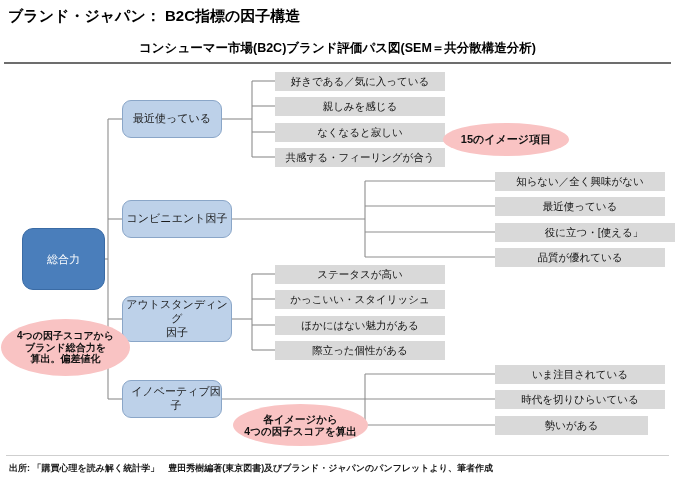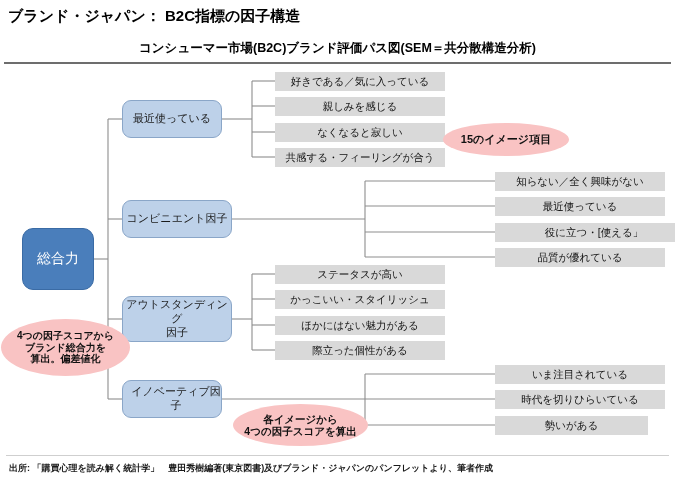--- a/index.html
+++ b/index.html
@@ -76,27 +76,27 @@
     width: 675px;
     height: 486px;
     pointer-events: none;
   }
 
   
   .root-node {
     position: absolute;
     left: 22px;
     top: 228px;
-    width: 72px;
+    width: 83px;
     height: 62px;
     background: #4a7ebb;
     border: 1px solid #3a6ba5;
     border-radius: 11px;
     color: #ffffff;
-    font-size: 14px;
+    font-size: 11px;
     display: flex;
     align-items: center;
     justify-content: center;
     box-sizing: border-box;
   }
   .factor-node {
     position: absolute;
     background: #bdd1e9;
     border: 1px solid #8aa6c8;
     border-radius: 9px;

